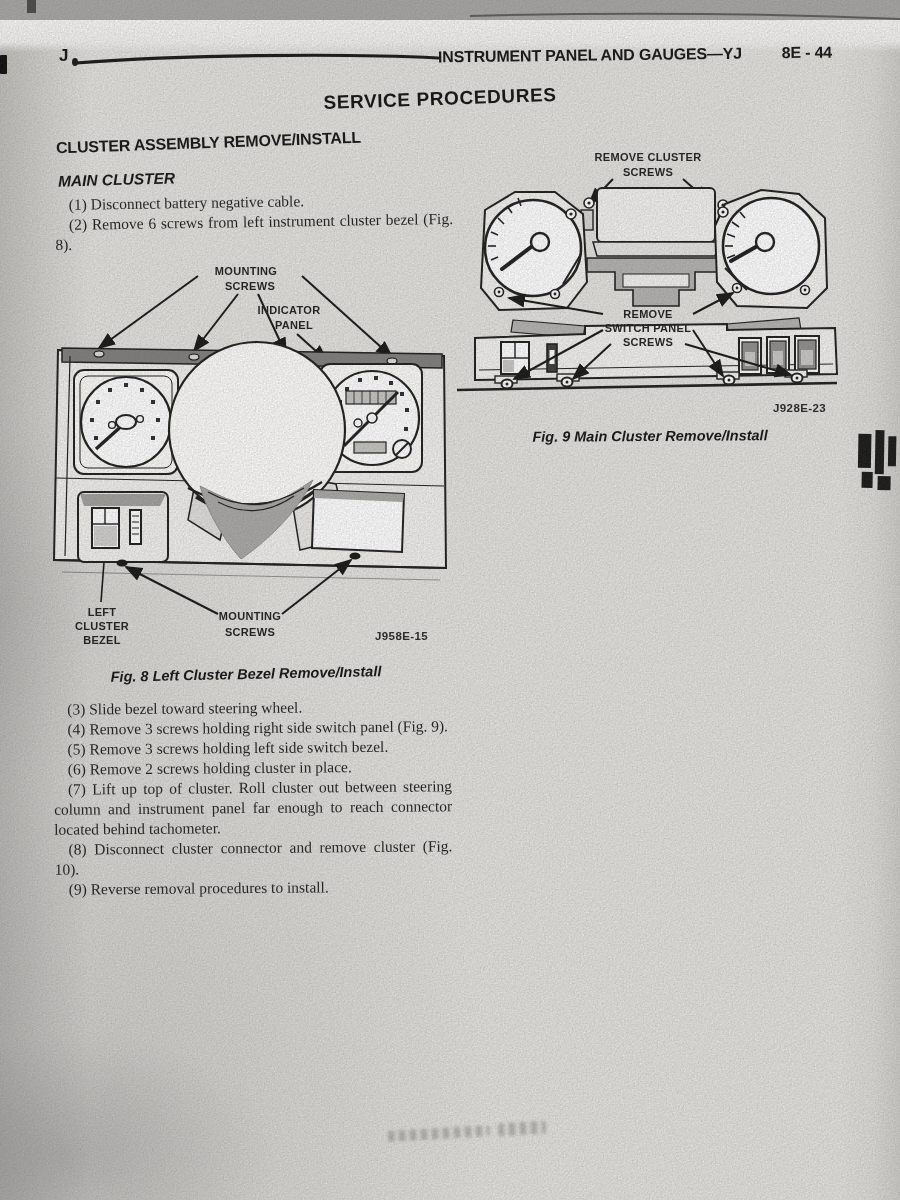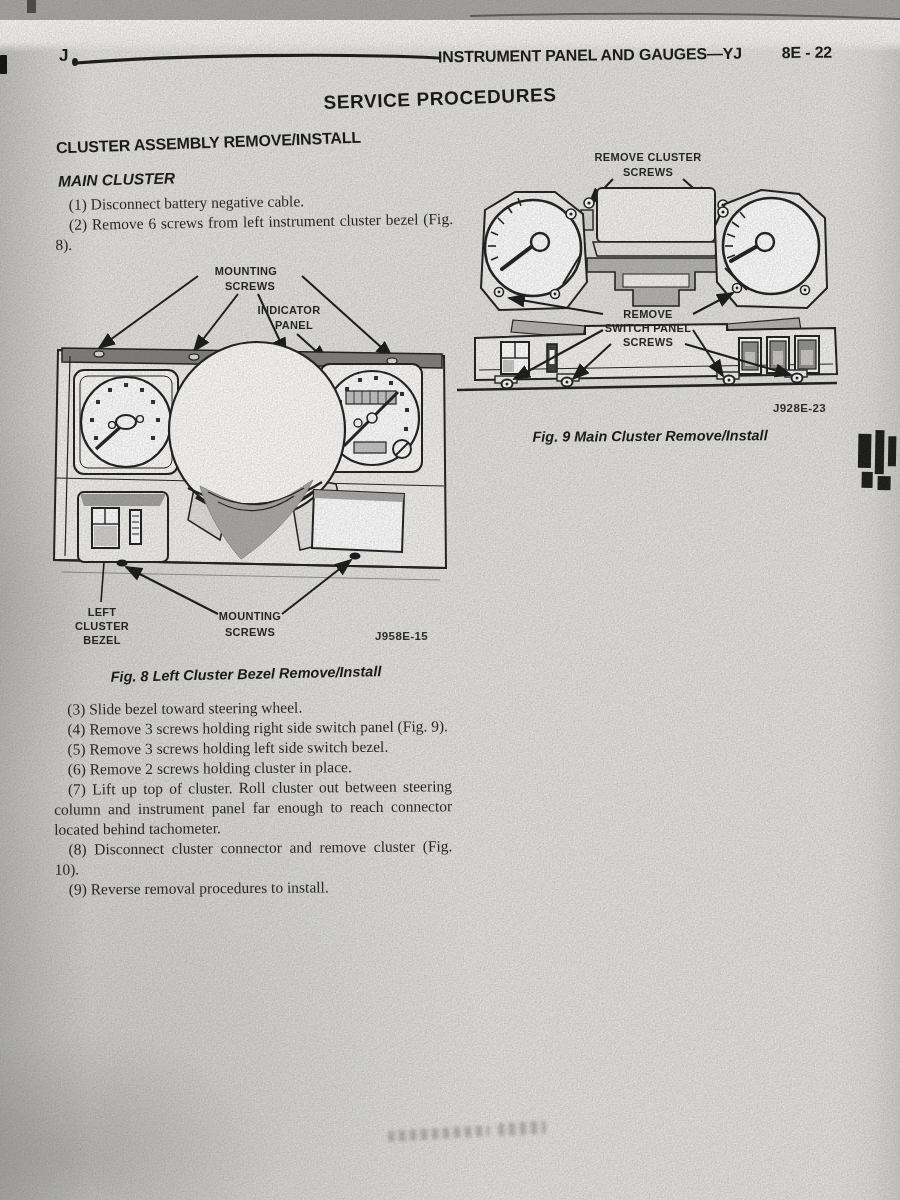--- a/index.html
+++ b/index.html
@@ -96,21 +96,21 @@
   <div class="black-tick"></div>
   <div class="top-nub"></div>
 
   <span class="margin-letter">J</span>
   <svg class="header-rule" width="460" height="80">
     <path d="M76,63 C180,55 340,53 438,58" fill="none" stroke="#151514" stroke-width="3.2" stroke-linecap="round"></path>
     <ellipse cx="75" cy="62" rx="3" ry="4" fill="#151514"></ellipse>
   </svg>
   <div class="running-header">
     <span class="title">INSTRUMENT PANEL AND GAUGES—YJ</span>
-    <span class="pagenum">8E - 22</span>
+    <span class="pagenum">8E - 44</span>
   </div>
 
   <div class="section-title">SERVICE PROCEDURES</div>
   <div class="proc-heading">CLUSTER ASSEMBLY REMOVE/INSTALL</div>
   <div class="proc-subheading">MAIN CLUSTER</div>
 
   <div class="steps steps-1">
     <p>(1) Disconnect battery negative cable.</p>
     <p>(2) Remove 6 screws from left instrument cluster bezel (Fig. 8).</p>
   </div>

